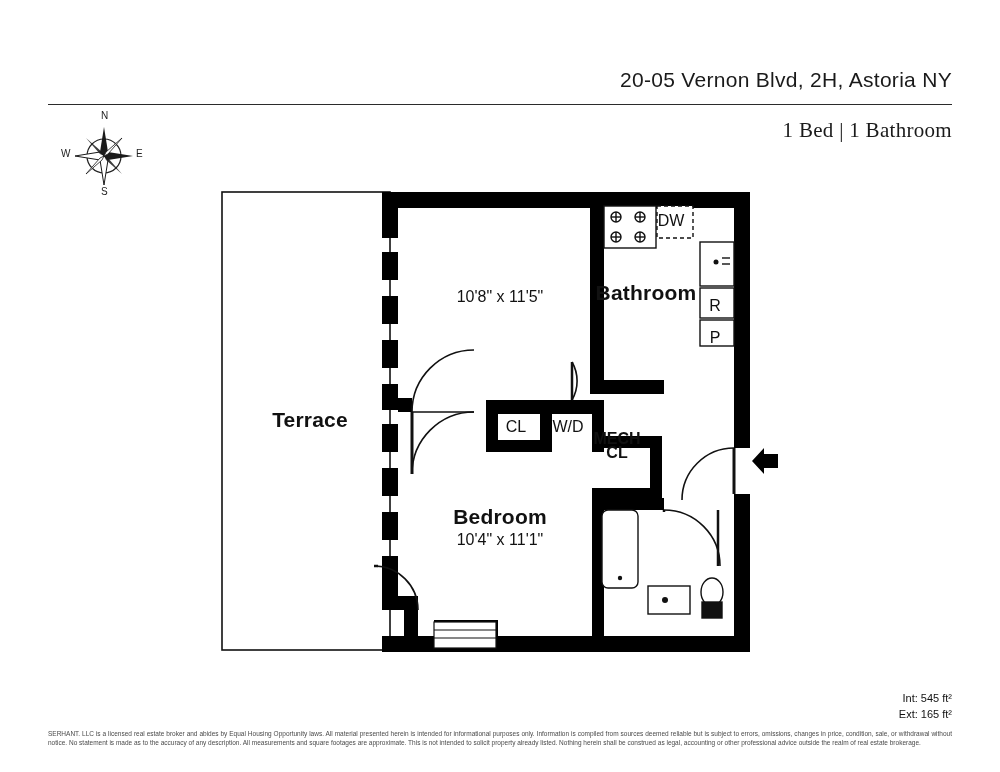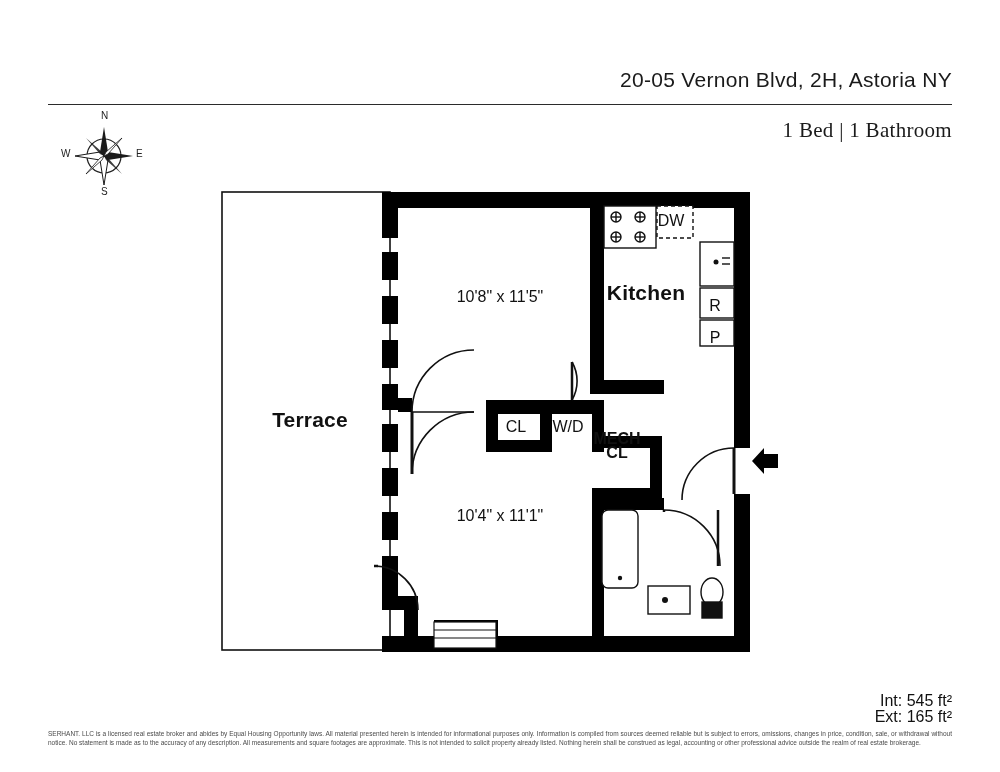--- a/index.html
+++ b/index.html
@@ -108,21 +108,21 @@
   #label-wd   { left: 545px; top: 418px; width: 46px; }
   #label-mech { left: 585px; top: 432px; width: 64px; font-weight: bold; }
   #label-dw   { left: 650px; top: 212px; width: 42px; }
   #label-r    { left: 700px; top: 297px; width: 30px; }
   #label-p    { left: 700px; top: 329px; width: 30px; }
 
   
   #area-int, #area-ext {
     position: absolute;
     right: 48px;
-    font-size: 16px;
+    font-size: 11px;
     color: #111;
     text-align: right;
   }
   #area-int { top: 692px; }
   #area-ext { top: 708px; }
 
   #disclaimer {
     position: absolute;
     left: 48px;
     right: 48px;
@@ -293,24 +293,25 @@
 
 <div class="room-label" id="label-terrace">
   <div class="room-name">Terrace</div>
 </div>
 
 <div class="room-label" id="label-living">
   <div class="room-dims">10'8" x 11'5"</div>
 </div>
 
 <div class="room-label" id="label-kitchen">
-  <div class="room-name">Kitchen</div>
+  <div class="room-name">Bathroom</div>
 </div>
 
 <div class="room-label" id="label-bedroom">
+  <div class="room-name">Bedroom</div>
   <div class="room-dims">10'4" x 11'1"</div>
 </div>
 
 <div class="small-label" id="label-cl">CL</div>
 <div class="small-label" id="label-wd">W/D</div>
 <div class="small-label two-line" id="label-mech">
   <div>MECH</div>
   <div>CL</div>
 </div>
 <div class="small-label" id="label-dw">DW</div>

